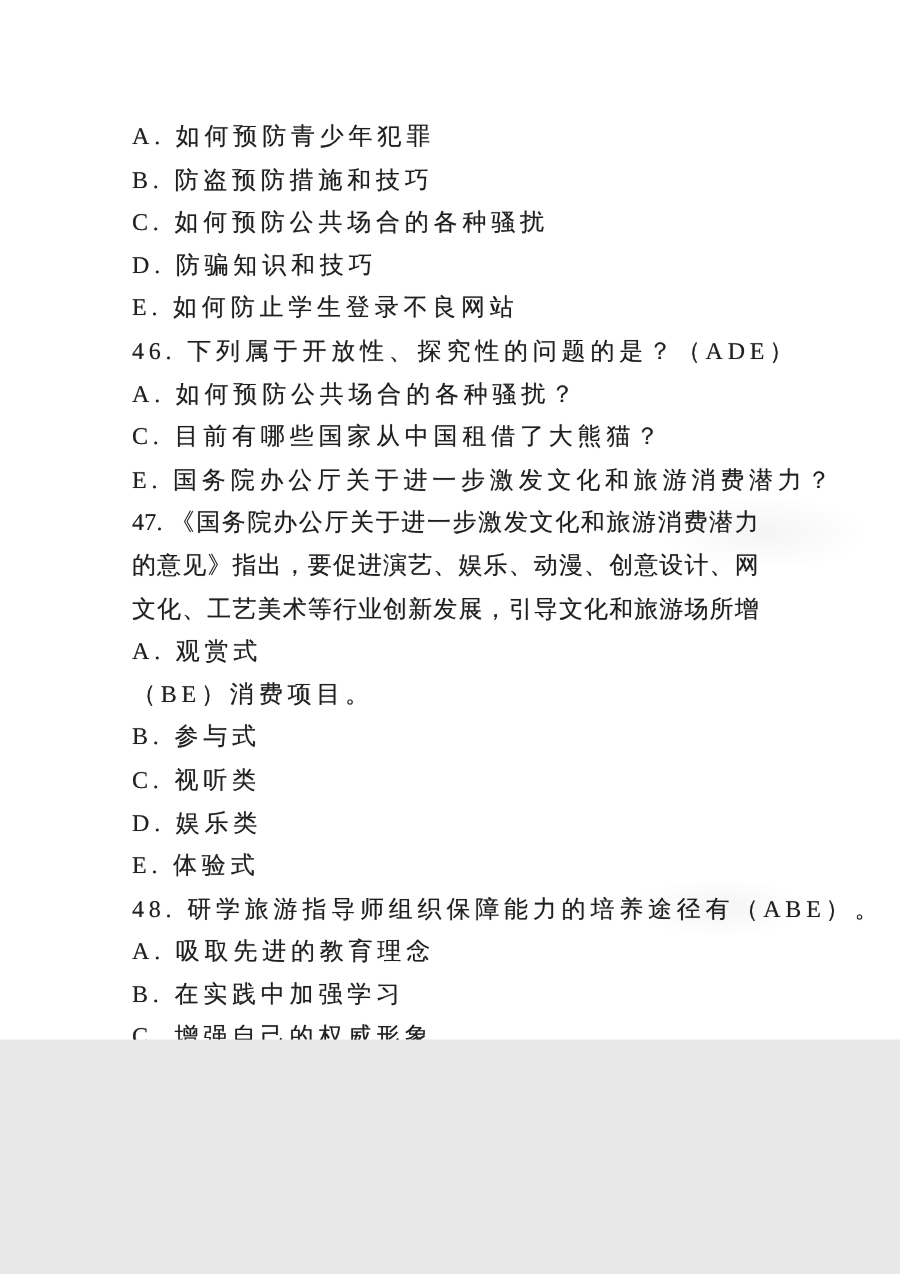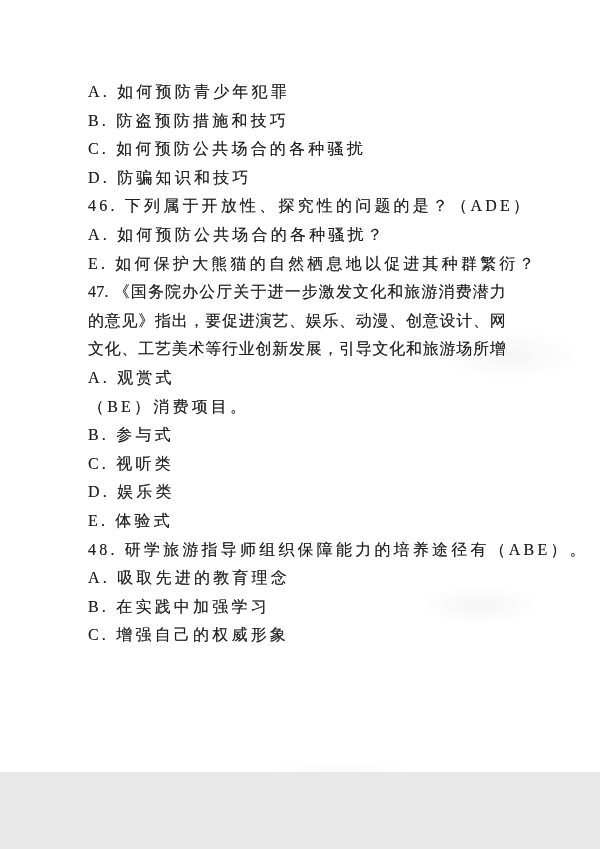--- a/index.html
+++ b/index.html
@@ -7,21 +7,21 @@
     --page-bg:#ffffff;
   }
   html,body{margin:0;padding:0;}
   body{
     width:600px;height:849px;
     background:#e8e8e8;
     font-family:"Liberation Serif","DejaVu Serif",serif;
   }
   .page{
     position:relative;
-    width:600px;height:772px;
+    width:600px;height:693px;
     background:var(--page-bg);
     overflow:hidden;
   }
   .content{
     position:absolute;
     left:88px;top:78px;
     width:418px;
   }
   .line{
     height:28.6px;
@@ -57,24 +57,26 @@
   <div class="smudge s1"></div>
   <div class="smudge s2"></div>
   <div class="smudge s3"></div>
 
   <div class="content">
 
     <div class="line">A. 如何预防青少年犯罪</div>
     <div class="line">B. 防盗预防措施和技巧</div>
     <div class="line">C. 如何预防公共场合的各种骚扰</div>
     <div class="line">D. 防骗知识和技巧</div>
+    <div class="line">E. 如何防止学生登录不良网站</div>
 
     <div class="line">46. 下列属于开放性、探究性的问题的是？（ADE）</div>
     <div class="line">A. 如何预防公共场合的各种骚扰？</div>
-    <div class="line">E. 如何保护大熊猫的自然栖息地以促进其种群繁衍？</div>
+    <div class="line">C. 目前有哪些国家从中国租借了大熊猫？</div>
+    <div class="line">E. 国务院办公厅关于进一步激发文化和旅游消费潜力？</div>
 
     <div class="line jline">47. 《国务院办公厅关于进一步激发文化和旅游消费潜力</div>
     <div class="line jline">的意见》指出，要促进演艺、娱乐、动漫、创意设计、网络</div>
     <div class="line jline">文化、工艺美术等行业创新发展，引导文化和旅游场所增加</div>
     <div class="line">A. 观赏式</div>
     <div class="line">（BE）消费项目。</div>
     <div class="line">B. 参与式</div>
     <div class="line">C. 视听类</div>
     <div class="line">D. 娱乐类</div>
     <div class="line">E. 体验式</div>

